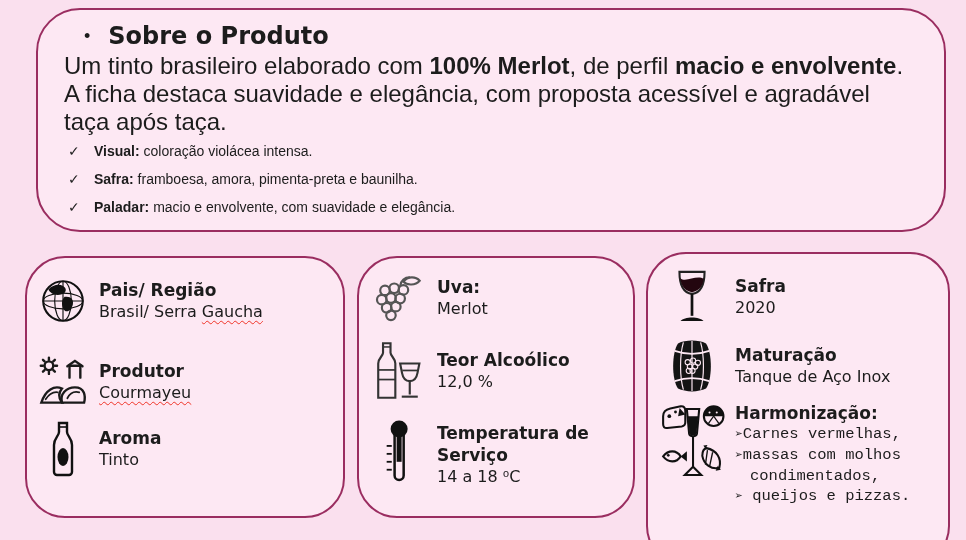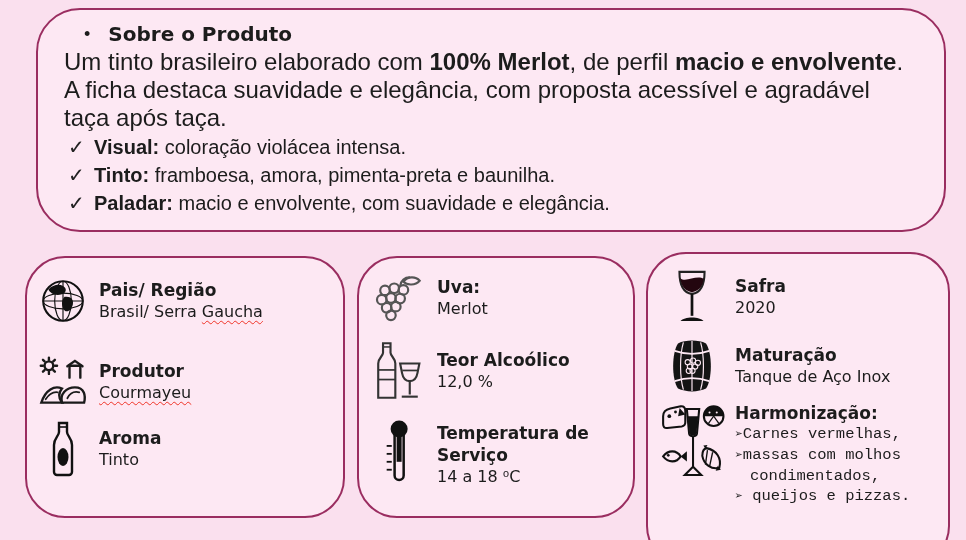--- a/index.html
+++ b/index.html
@@ -17,24 +17,24 @@
     border:2px solid #9a2d60;
   }
   
   .about-card {
     left:36px; top:8px; width:910px; height:224px;
     border-radius:44px;
     padding:12px 26px 0 26px;
   }
   .about-title-row { display:flex; align-items:center; margin-left:20px; margin-bottom:2px; }
   .about-bullet { font-size:18px; margin-right:18px; color:#1c1c1c; }
-  .about-title { font-family:"DejaVu Sans", sans-serif; font-weight:bold; font-size:20px; }
+  .about-title { font-family:"DejaVu Sans", sans-serif; font-weight:bold; font-size:24px; }
   .about-paragraph { font-size:24px; line-height:28px; }
   .about-checklist { list-style:none; margin-top:1px; }
-  .about-checklist li { font-size:20px; line-height:28px; padding-left:4px; }
+  .about-checklist li { font-size:14px; line-height:28px; padding-left:4px; }
   .check-glyph { display:inline-block; width:26px; color:#222; }
   .chk-label { font-weight:bold; }
   
   .info-card { border-radius:40px; display:flex; flex-direction:column; }
   .producer-card { left:25px;  top:256px; width:320px; height:262px; padding-top:18px; }
   .grape-card    { left:357px; top:256px; width:278px; height:262px; padding-top:14px; }
   .vintage-card  { left:646px; top:252px; width:304px; height:314px; padding-top:14px; }
   .info-item { display:flex; align-items:center; }
   .icon-col { flex:0 0 72px; display:flex; justify-content:center; align-items:center; }
   .grape-card .icon-col { flex:0 0 78px; }
@@ -73,21 +73,21 @@
   <div class="about-title-row">
     <span class="about-bullet">•</span>
     <span class="about-title">Sobre o Produto</span>
   </div>
   <p class="about-paragraph"><span>Um tinto brasileiro elaborado com </span><b>100% Merlot</b><span>, de perfil </span><b>macio e envolvente</b><span>. A ficha destaca suavidade e elegância, com proposta acessível e agradável taça após taça.</span></p>
   <ul class="about-checklist">
     <li>
       <span class="check-glyph">✓</span><span class="chk-label">Visual:</span><span> coloração violácea intensa.</span>
     </li>
     <li>
-      <span class="check-glyph">✓</span><span class="chk-label">Tinto:</span><span> framboesa, amora, pimenta-preta e baunilha.</span>
+      <span class="check-glyph">✓</span><span class="chk-label">Safra:</span><span> framboesa, amora, pimenta-preta e baunilha.</span>
     </li>
     <li>
       <span class="check-glyph">✓</span><span class="chk-label">Paladar:</span><span> macio e envolvente, com suavidade e elegância.</span>
     </li>
   </ul>
 </section>
 
 <section class="card info-card producer-card">
   <div class="info-item r2">
     <div class="icon-col">

